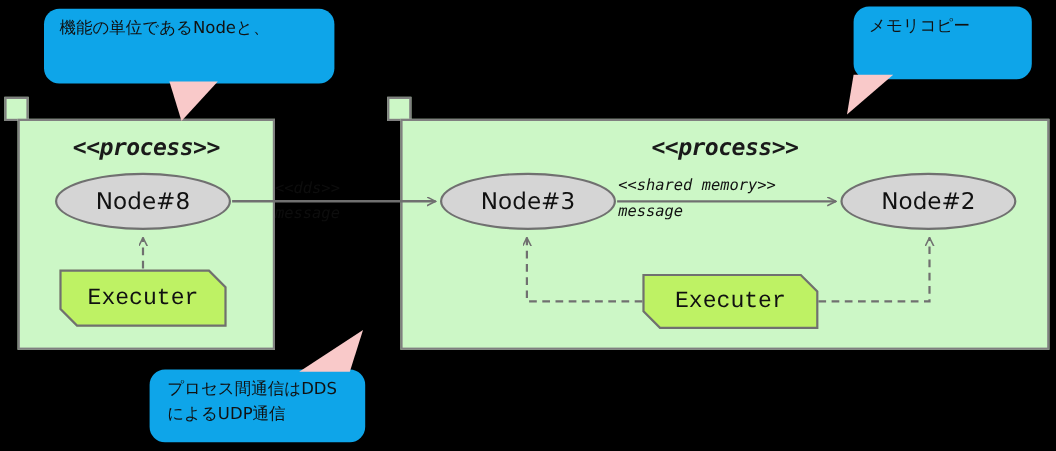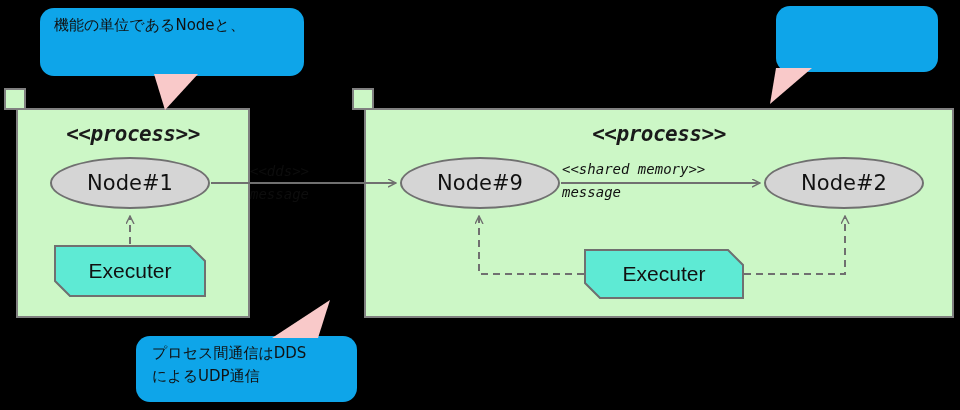--- a/index.html
+++ b/index.html
@@ -54,26 +54,26 @@
     align-items: center;
     justify-content: center;
     font-family: "DejaVu Sans", sans-serif;
     font-size: 21px;
     color: #111111;
   }
 
   
   .executer {
     position: absolute;
-    background: #5eead4;
+    background: #bef264;
     box-sizing: border-box;
     display: flex;
     align-items: center;
     justify-content: center;
-    font-family: Liberation Sans, sans-serif;
+    font-family: Liberation Mono, monospace;
     font-size: 21px;
     color: #111111;
     clip-path: polygon(0 0, calc(100% - 16px) 0, 100% 16px, 100% 100%, 16px 100%, 0 calc(100% - 16px));
   }
 
   
   .callout {
     position: absolute;
   }
   .callout-body {
@@ -117,30 +117,30 @@
 </head>
 <body>
 
 <div id="canvas">
 
   <div class="process-tab" style="left:4px; top:88px; width:22px; height:22px;"></div>
   <div class="process-box" style="left:16px; top:108px; width:234px; height:210px;">
     <div class="process-title" style="top:12px;">&lt;&lt;process&gt;&gt;</div>
   </div>
 
-  <div class="node-ellipse" style="left:50px; top:157px; width:160px; height:52px;">Node#1</div>
+  <div class="node-ellipse" style="left:50px; top:157px; width:160px; height:52px;">Node#8</div>
 
   <div class="executer" style="left:54px; top:245px; width:152px; height:52px;">Executer</div>
 
   <div class="process-tab" style="left:352px; top:88px; width:22px; height:22px;"></div>
   <div class="process-box" style="left:364px; top:108px; width:590px; height:210px;">
     <div class="process-title" style="top:12px;">&lt;&lt;process&gt;&gt;</div>
   </div>
 
-  <div class="node-ellipse" style="left:400px; top:157px; width:160px; height:52px;">Node#9</div>
+  <div class="node-ellipse" style="left:400px; top:157px; width:160px; height:52px;">Node#3</div>
 
   <div class="node-ellipse" style="left:764px; top:157px; width:160px; height:52px;">Node#2</div>
 
   <div class="executer" style="left:584px; top:249px; width:160px; height:50px;">Executer</div>
 
   <div class="edge-label on-dark" style="left:250px; top:163px; width:116px;">
     <div>&lt;&lt;dds&gt;&gt;</div>
     <div style="margin-top:5px;">message</div>
   </div>
 
@@ -150,25 +150,26 @@
   </div>
 
   <div class="callout" style="left:40px; top:8px;">
     <div class="callout-body" style="left:0; top:0; width:264px; height:68px;">
       <div class="callout-line">機能の単位であるNodeと、</div>
     </div>
   </div>
 
   <div class="callout" style="left:776px; top:6px;">
     <div class="callout-body" style="left:0; top:0; width:162px; height:66px;">
+      <div class="callout-line">メモリコピー</div>
     </div>
   </div>
 
   <div class="callout" style="left:136px; top:336px;">
-    <div class="callout-body" style="left:0; top:0; width:221px; height:66px;padding-left:16px;">
+    <div class="callout-body" style="left:0; top:0; width:196px; height:66px;padding-left:16px;">
       <div class="callout-line">プロセス間通信はDDS</div>
       <div class="callout-line">によるUDP通信</div>
     </div>
   </div>
 
   <svg class="overlay" viewBox="0 0 960 410">
     <defs>
       <marker id="arrow-solid" markerWidth="9" markerHeight="9" refX="8" refY="4" orient="auto" markerUnits="userSpaceOnUse">
         <path d="M0,0 L8,4 L0,8" fill="none" stroke="#707070" stroke-width="1.4"></path>
       </marker>

